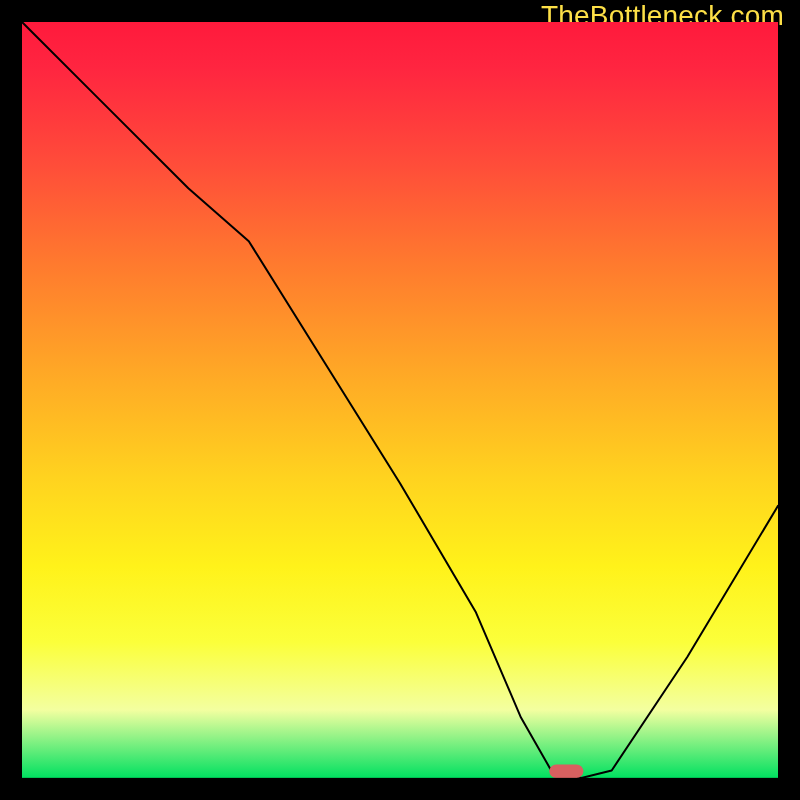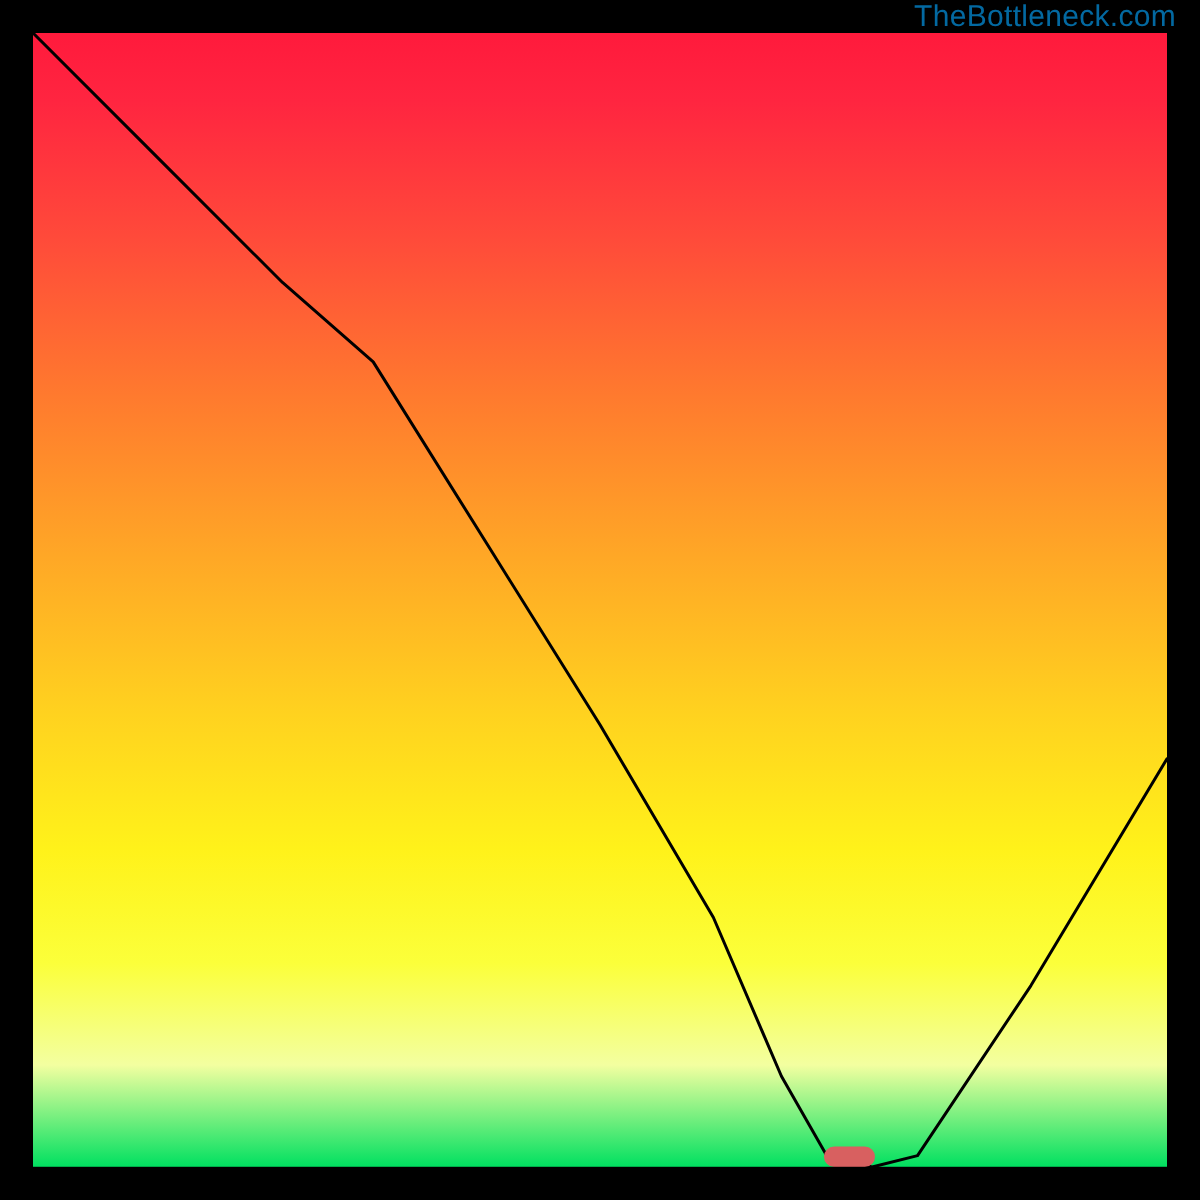--- a/index.html
+++ b/index.html
@@ -44,23 +44,23 @@
   svg.curve {
     position: absolute;
     inset: 0;
     width: 100%;
     height: 100%;
   }
   .watermark {
     position: absolute;
     top: 0px;
     right: 16px;
-    color: #0369a1;
+    color: #fde047;
     font-family: Arial, Helvetica, sans-serif;
-    font-size: 20px;
+    font-size: 28px;
     letter-spacing: 0.2px;
   }
 </style>
 </head>
 <body>
 
 <div class="stage">
   <div class="watermark">TheBottleneck.com</div>
 
   <div class="plot">

